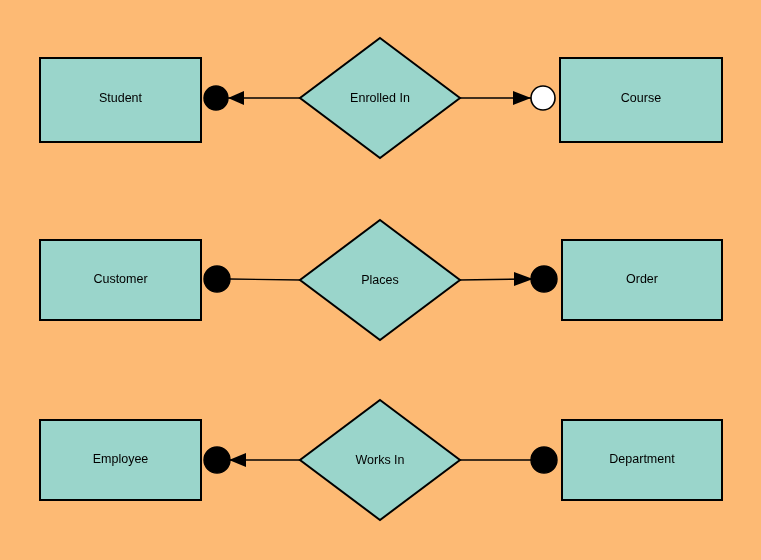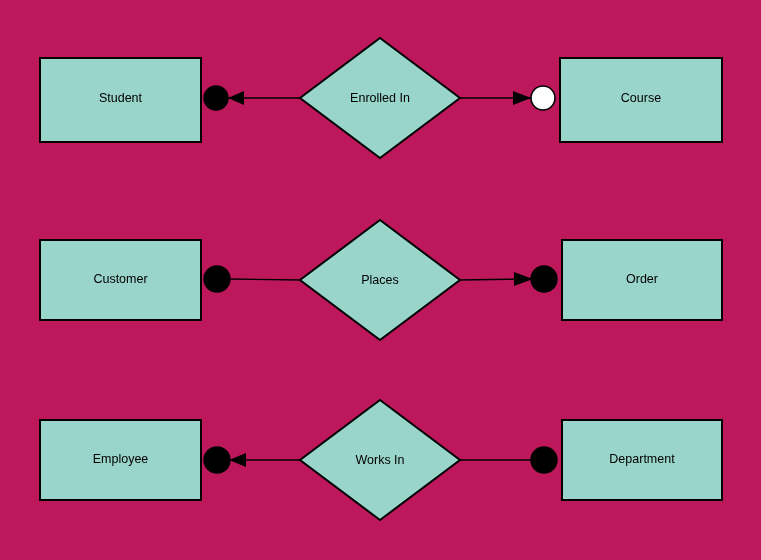--- a/index.html
+++ b/index.html
@@ -10,21 +10,21 @@
   body {
     width: 761px;
     height: 560px;
     font-family: "Liberation Sans", sans-serif;
     overflow: hidden;
   }
   #canvas-wrap {
     position: relative;
     width: 761px;
     height: 560px;
-    background: #be185d;
+    background: #fdba74;
   }
   svg#er-canvas {
     display: block;
     width: 761px;
     height: 560px;
   }
   .entity-rect {
     fill: #9AD5CB;
     stroke: #000000;
     stroke-width: 2;

